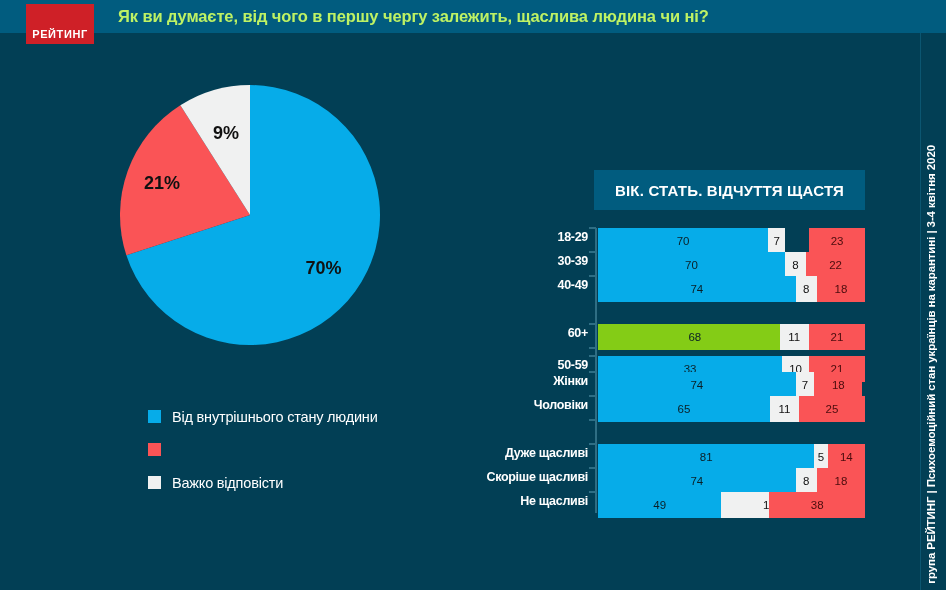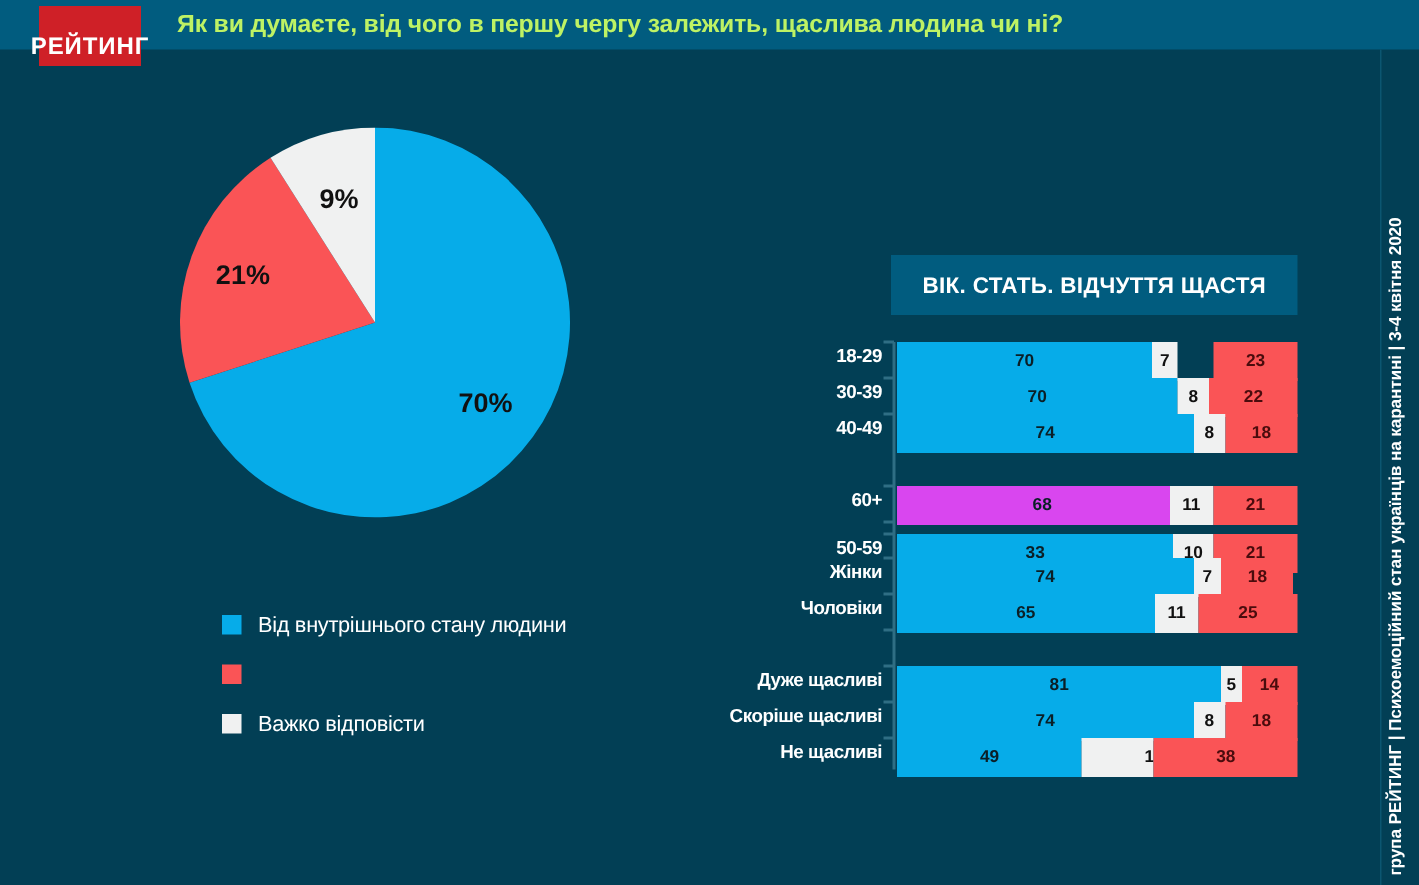--- a/index.html
+++ b/index.html
@@ -32,21 +32,21 @@
     background: #cf2027;
     display: flex;
     align-items: flex-end;
     justify-content: center;
     box-sizing: border-box;
     padding-bottom: 4px;
     z-index: 5;
   }
   #logo-badge .logo-text {
     color: #ffffff;
-    font-size: 16px;
+    font-size: 11px;
     font-weight: bold;
     letter-spacing: 0.6px;
     line-height: 1;
   }
   #header-title {
     position: absolute;
     left: 118px; top: 4px;
     width: 770px;
     color: #bef264;
     font-size: 16.5px;
@@ -155,21 +155,21 @@
     left: 178px; top: 0;
     width: 267px; height: 18px;
     display: flex;
   }
   .seg {
     height: 26px;
     display: flex;
     align-items: center;
     justify-content: center;
     font-size: 11.5px;
-    font-weight: bold;
+    font-weight: normal;
     box-sizing: border-box;
     overflow: hidden;
   }
   .seg-blue { background: #06ace9; color: #0b1f26; }
   .seg-white { background: #f0f1f1; color: #111111; }
   .seg-red { background: #fa5456; color: #4a0c0d; }
 
   
   #side-caption {
     position: absolute;
@@ -282,21 +282,21 @@
           <div class="bar-track">
             <div class="seg seg-blue" style="width: 69%; background: rgb(6, 172, 233);">33</div>
             <div class="seg seg-white" style="width: 10%; background: rgb(240, 241, 241);">10</div>
             <div class="seg seg-red" style="width: 21%; background: rgb(250, 84, 86);">21</div>
           </div>
         </div>
         <div class="bar-row" style="top: 96px;">
           <div class="row-label">60+</div>
           <div class="tick"></div>
           <div class="bar-track">
-            <div class="seg seg-blue" style="width: 68%; background: #d946ef; padding-left: 12px;">68</div>
+            <div class="seg seg-blue" style="width: 68%; background: #84cc16; padding-left: 12px;">68</div>
             <div class="seg seg-white" style="width: 11%; background: rgb(240, 241, 241);">11</div>
             <div class="seg seg-red" style="width: 21%; background: rgb(250, 84, 86);">21</div>
           </div>
         </div>
         <div class="bar-row" style="top: 144px;">
           <div class="row-label">Жінки</div>
           <div class="tick"></div>
           <div class="bar-track">
             <div class="seg seg-blue" style="width: 74%; background: rgb(6, 172, 233);">74</div>
             <div class="seg seg-white" style="width: 7%; background: rgb(240, 241, 241);">7</div>

